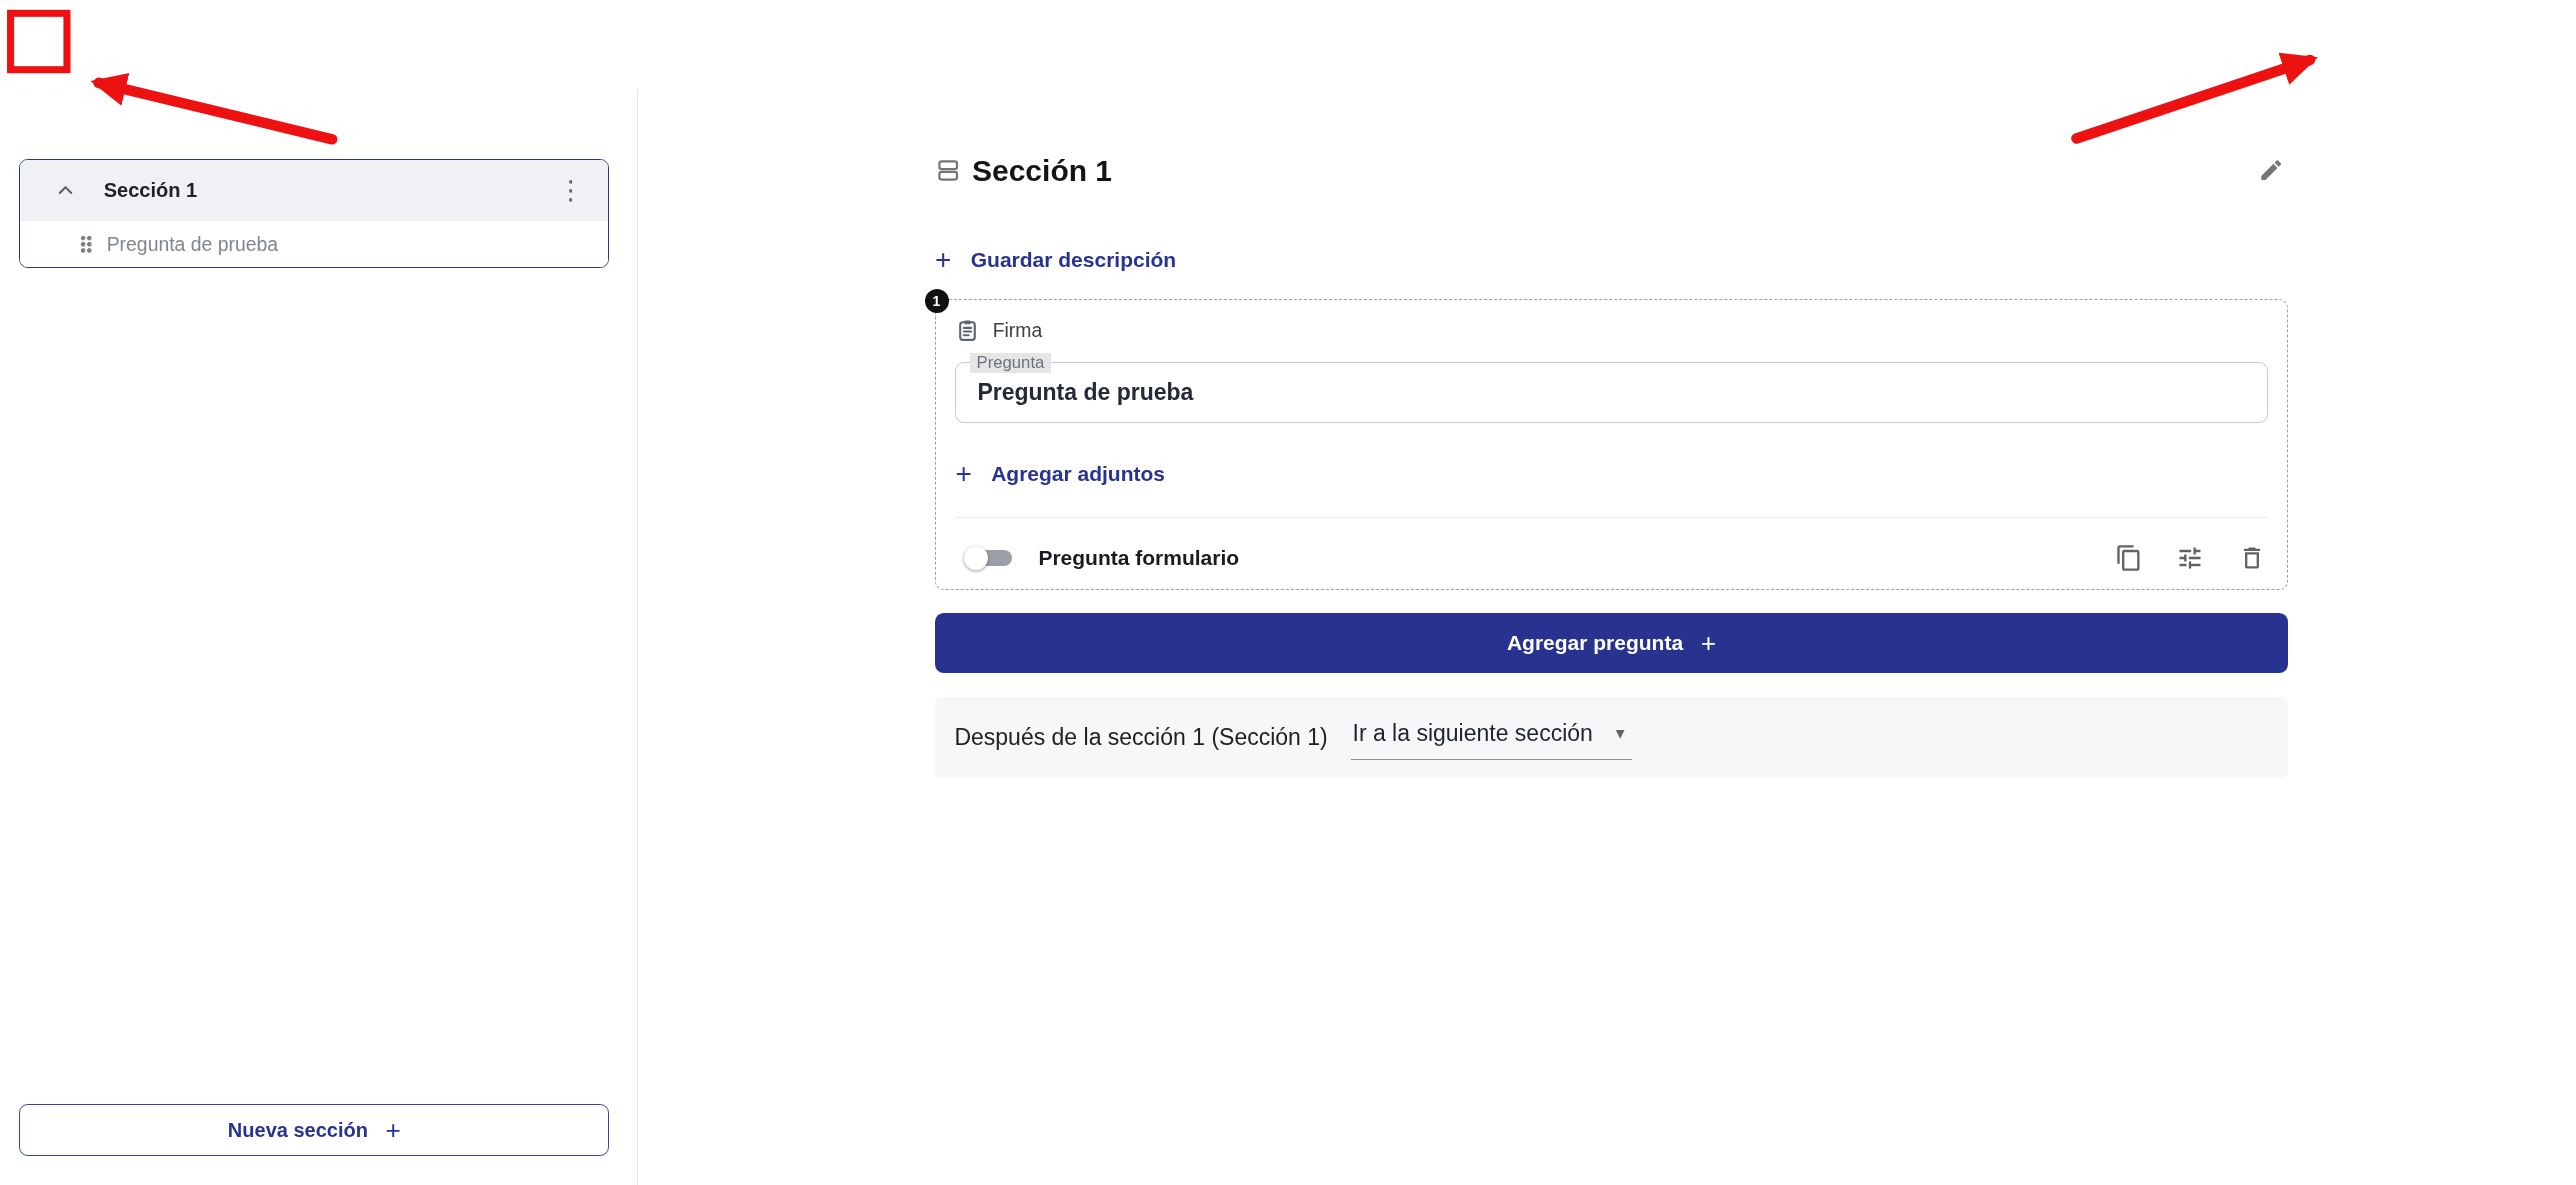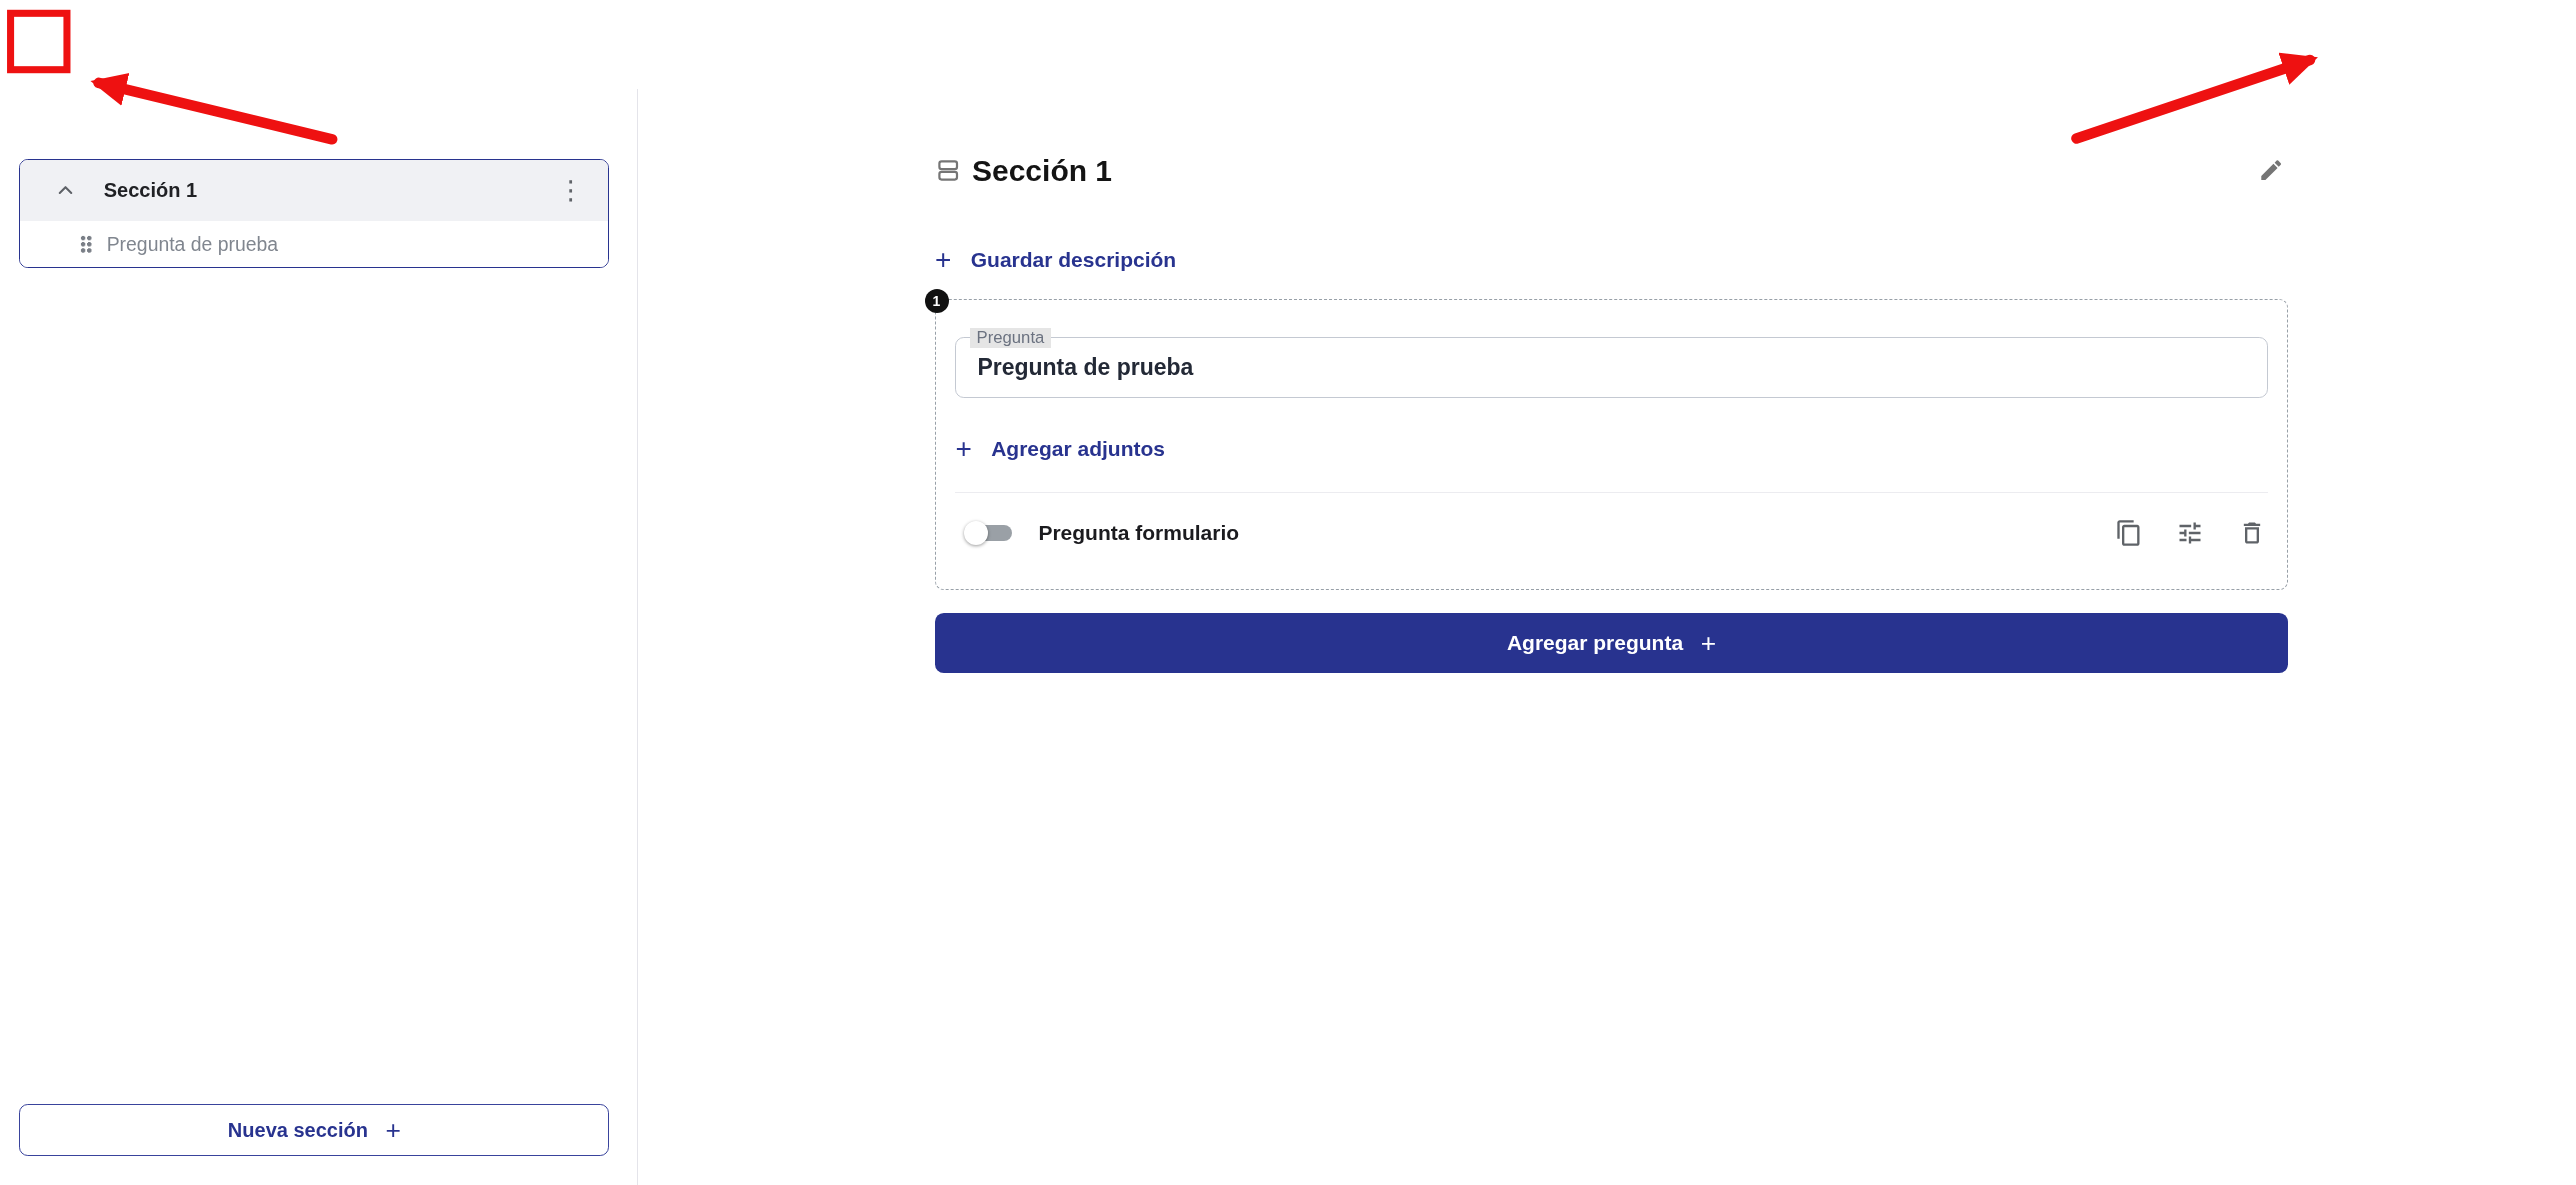--- a/index.html
+++ b/index.html
@@ -193,20 +193,32 @@
       </div>
 
       <div class="link-row">
         <span class="link-plus">+</span>
         <span class="link-label">Guardar descripción</span>
       </div>
 
       <div class="question-card">
         <div class="q-badge">1</div>
 
+        <div class="q-type-row">
+          <span style="display:flex;">
+            <svg width="25" height="25" viewBox="0 0 24 24">
+              <rect x="5" y="4" width="14" height="17" rx="2.5" fill="none" stroke="#5b6573" stroke-width="2"></rect>
+              <rect x="9" y="2.5" width="6" height="3.4" rx="1.2" fill="#5b6573"></rect>
+              <line x1="8.5" y1="9.5" x2="15.5" y2="9.5" stroke="#5b6573" stroke-width="2" stroke-linecap="round"></line>
+              <line x1="8.5" y1="13" x2="15.5" y2="13" stroke="#5b6573" stroke-width="2" stroke-linecap="round"></line>
+              <line x1="8.5" y1="16.5" x2="13" y2="16.5" stroke="#5b6573" stroke-width="2" stroke-linecap="round"></line>
+            </svg>
+          </span>
+          <span class="q-type-label">Firma</span>
+        </div>
 
         <div class="outlined-field">
           <span class="outlined-field-label">Pregunta</span>
           <span class="outlined-field-value">Pregunta de prueba</span>
         </div>
 
         <div class="link-row attach-row" style="margin-top:37px;">
           <span class="link-plus">+</span>
           <span class="link-label">Agregar adjuntos</span>
         </div>
@@ -244,20 +256,27 @@
             </button>
           </span>
         </div>
       </div>
 
       <button class="add-question-btn">
         <span>Agregar pregunta</span>
         <span class="add-question-plus">+</span>
       </button>
 
+      <div class="after-row">
+        <span class="after-label">Después de la sección 1 (Sección 1)</span>
+        <span class="after-select">
+          <span class="after-select-value">Ir a la siguiente sección</span>
+          <span class="caret">▾</span>
+        </span>
+      </div>
 
     </div>
   </div>
 
   <svg class="annotations" width="2576" height="1186" viewBox="0 0 2924 1346">
     <defs>
       <marker id="arrowhead" markerWidth="4" markerHeight="4" refX="2.6" refY="1.6" orient="auto" markerUnits="strokeWidth">
         <path d="M0,0 L3.4,1.6 L0,3.2 z" fill="#ee1111"></path>
       </marker>
     </defs>

